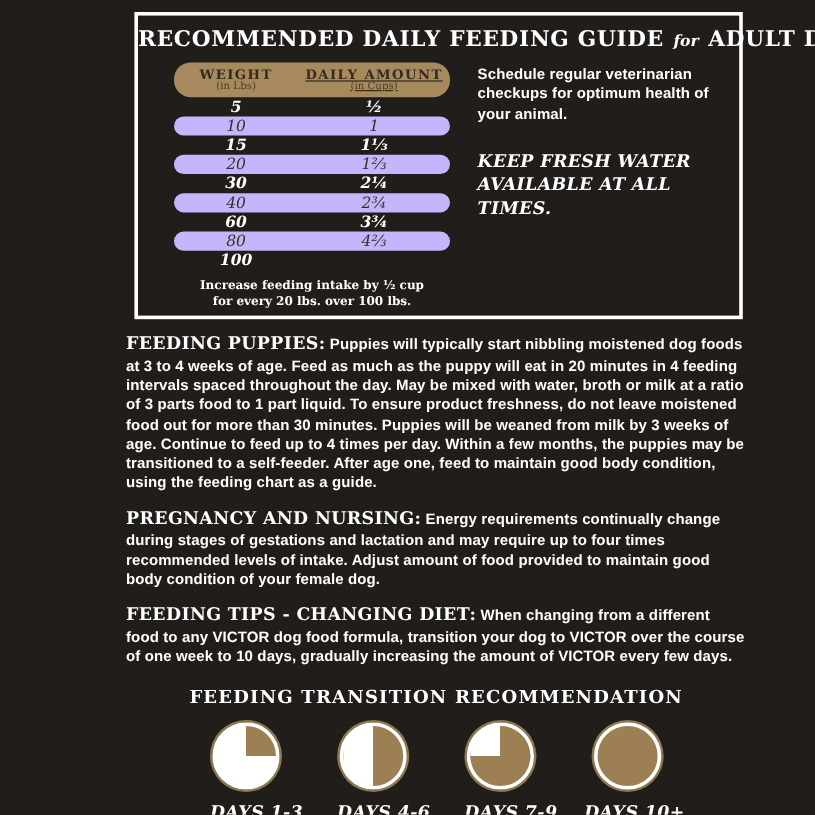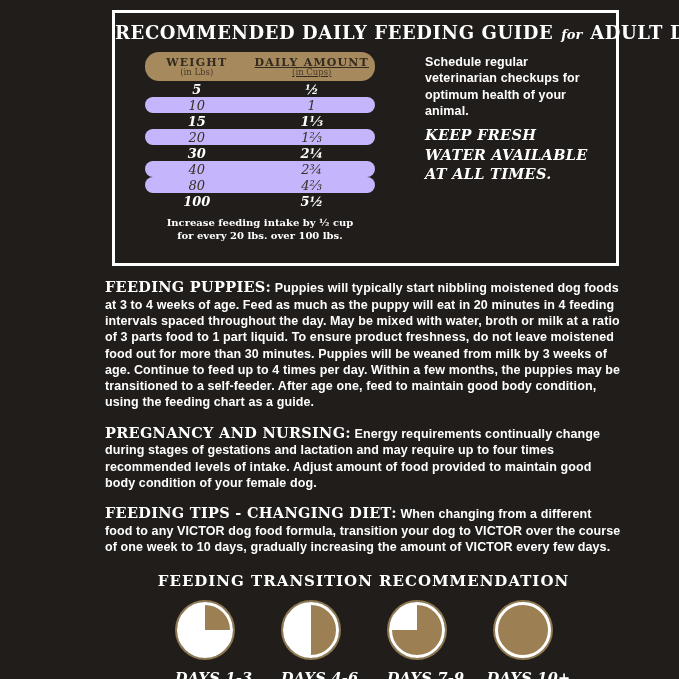--- a/index.html
+++ b/index.html
@@ -27,21 +27,21 @@
     letter-spacing: 0.6px;
     white-space: nowrap;
   }
   .title .for {
     font-style: italic;
     font-size: 13px;
     font-weight: bold;
     letter-spacing: 0;
     margin: 0 1px;
   }
-  .box-cols { display: flex; margin-top: 9px; padding: 0 24px 0 30px; gap: 27px; }
+  .box-cols { display: flex; margin-top: 9px; padding: 0 24px 0 30px; }
 
   
   .table-col { width: 230px; flex: none; }
   .thead {
     background: #a6895c;
     border-radius: 14px;
     height: 29px;
     display: flex;
     align-items: center;
     color: #332a20;
@@ -78,21 +78,21 @@
   
   .info-col { flex: 1; padding-left: 23px; padding-top: 2px; }
   .info-p {
     font-size: 12.5px;
     font-weight: bold;
     line-height: 1.3;
     letter-spacing: 0.1px;
   }
   .info-p + .info-p { margin-top: 15px; }
   .water {
-    margin-top: 6px;
+    margin-top: 22px;
     font-family: "DejaVu Serif", serif;
     font-weight: bold;
     font-style: italic;
     font-size: 14.5px;
     line-height: 1.35;
     letter-spacing: 0.3px;
   }
 
   
   .sections { margin: 12px 57px 0 57px; }
@@ -176,27 +176,30 @@
             <div class="cell c2">1⅔</div>
           </div>
         <div class="trow plain">
             <div class="cell c1">30</div>
             <div class="cell c2">2¼</div>
           </div>
         <div class="trow pill">
             <div class="cell c1">40</div>
             <div class="cell c2">2¾</div>
           </div>
+        <div class="trow plain">
+            <div class="cell c1">60</div>
+            <div class="cell c2">3¾</div>
+          </div>
         <div class="trow pill">
             <div class="cell c1">80</div>
             <div class="cell c2">4⅔</div>
           </div>
         <div class="trow plain">
             <div class="cell c1">100</div>
-            <div class="cell c2">5½</div>
           </div>
 
         <div class="footnote">
           <div>Increase feeding intake by ½ cup</div>
           <div>for every 20 lbs. over 100 lbs.</div>
         </div>
       </div>
 
       <div class="info-col">
         <p class="info-p">Schedule regular veterinarian checkups for optimum health of your animal.</p>

